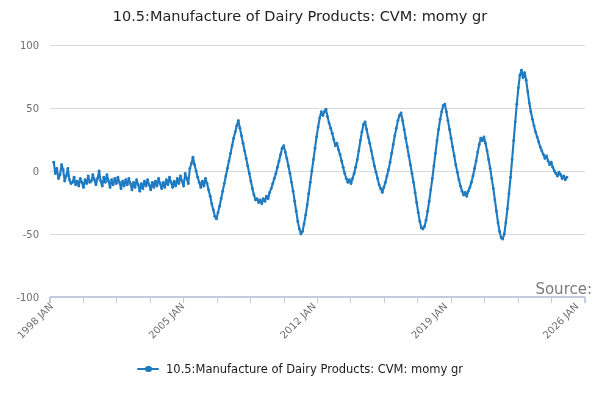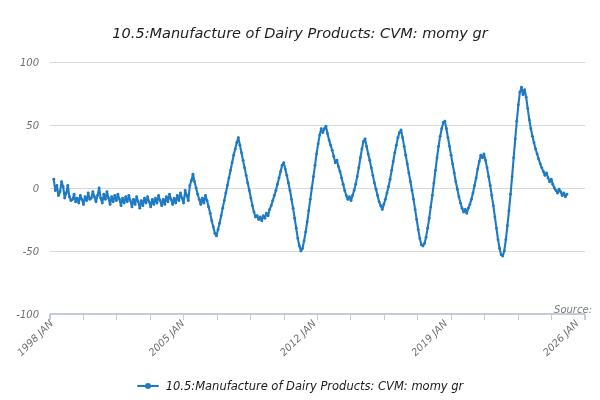--- a/index.html
+++ b/index.html
@@ -1,21 +1,21 @@
 <!DOCTYPE html>
 <html><head>
 <meta charset="utf-8">
 <style>
   html,body{margin:0;padding:0;}
   body{
     width:600px;height:400px;background:#ffffff;
     font-family:"DejaVu Sans","Liberation Sans",sans-serif;
     overflow:hidden;position:relative;
   }
-  #chart-root{position:absolute;left:0;top:17px;width:600px;height:304px;font-style:italic;}
+  #chart-root{position:absolute;left:0;top:0;width:600px;height:304px;}
   .chart-title{
     position:absolute;left:0;top:8px;width:600px;text-align:center;
     font-size:14.5px;color:#222222;font-weight:400;letter-spacing:0px;
     white-space:nowrap;
   }
   .plot-svg{position:absolute;left:0;top:0;width:600px;height:400px;}
   .ytick-label{
     font-size:10px;fill:#6e6e6e;text-anchor:end;
     font-family:"DejaVu Sans","Liberation Sans",sans-serif;
   }
@@ -34,21 +34,21 @@
   }
   .legend-mark{display:inline-block;position:relative;width:22px;height:12px;}
   .legend-mark .lm-line{
     position:absolute;left:0;top:5px;width:22px;height:2.2px;border-radius:1px;
   }
   .legend-mark .lm-dot{
     position:absolute;left:8px;top:2.6px;width:6.5px;height:6.5px;border-radius:50%;
   }
   .legend-label{font-size:11.5px;color:#1a1a1a;white-space:nowrap;}
   .source-note{
-    position:absolute;right:8px;bottom:6px;font-size:10px;color:#7a7a7a;
+    position:absolute;right:8px;bottom:6px;font-size:15px;color:#7a7a7a;
   }
 </style>
 </head>
 <body>
 
 <div id="chart-root">
 
   <div class="chart-title">10.5:Manufacture of Dairy Products: CVM: momy gr</div>
 
   <svg class="plot-svg" id="plot-svg" viewBox="0 0 600 400">

